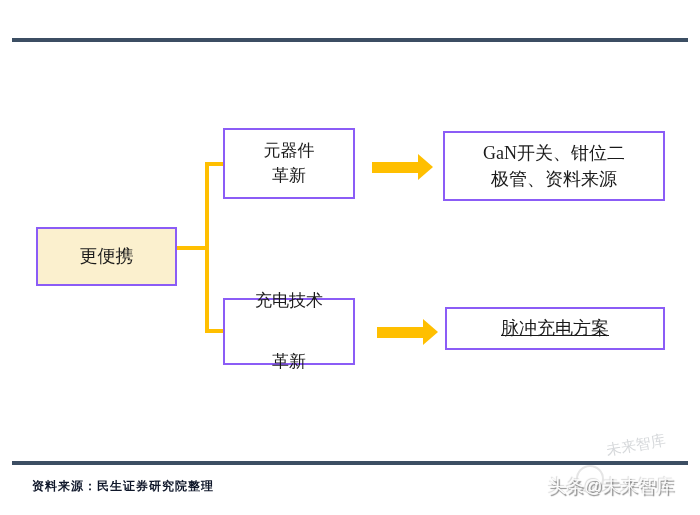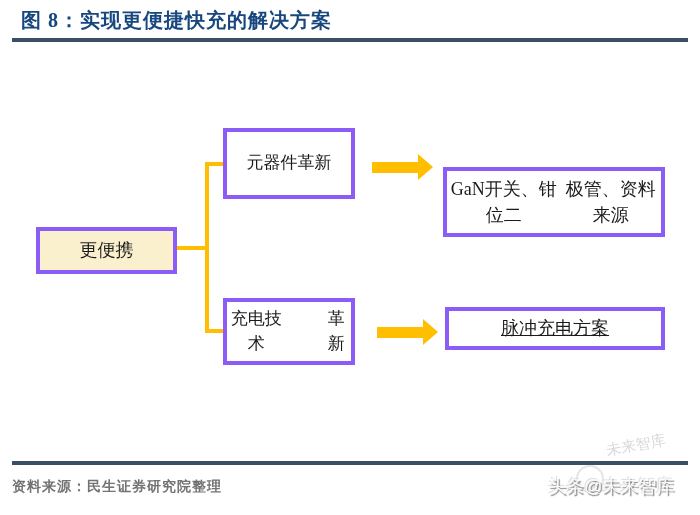--- a/index.html
+++ b/index.html
@@ -11,50 +11,50 @@
   .fig-title{
     position:absolute;left:21px;top:7px;width:660px;
     font-size:20px;font-weight:bold;color:#17477E;letter-spacing:1px;
     font-family:"Liberation Serif","DejaVu Serif",serif;
   }
   .rule{position:absolute;left:12px;width:676px;height:4px;background:#3C4E63;}
   .rule-top{top:38px;}
   .rule-bottom{top:461px;}
   
   .fbox{
-    position:absolute;box-sizing:border-box;border:4px solid #8b5cf6;background:#ffffff;
-    display:flex;flex-direction:row;align-items:center;justify-content:center;
+    position:absolute;box-sizing:border-box;border:2px solid #8b5cf6;background:#ffffff;
+    display:flex;flex-direction:column;align-items:center;justify-content:center;
     color:#1a1a1a;font-size:18px;line-height:1.45;text-align:center;
   }
   .fbox.root{background:#FBF0CE;font-size:18px;}
-  .box-root{left:36px;top:227px;width:141px;height:47px;}
+  .box-root{left:36px;top:227px;width:141px;height:59px;}
   .box-mid-top{left:223px;top:128px;width:132px;height:71px;font-size:17px;}
   .box-mid-bottom{left:223px;top:298px;width:132px;height:67px;font-size:17px;gap:36px;}
-  .box-result-top{left:443px;top:131px;width:222px;height:70px;margin-top:36px;}
+  .box-result-top{left:443px;top:131px;width:222px;height:70px;}
   .box-result-bottom{left:445px;top:307px;width:220px;height:43px;text-decoration:underline;}
   
   .conn{position:absolute;background:#FFBF00;}
   .conn-root-stub{left:177px;top:246px;width:31px;height:4px;}
   .conn-vert{left:205px;top:162px;width:4px;height:171px;}
   .conn-top-stub{left:205px;top:162px;width:18px;height:4px;}
   .conn-bottom-stub{left:205px;top:329px;width:18px;height:4px;}
   
   .arrow{position:absolute;display:flex;align-items:center;height:26px;}
   .arrow .shaft{width:46px;height:11px;background:#FFBF00;}
   .arrow .head{
     width:0;height:0;
     border-top:13px solid transparent;border-bottom:13px solid transparent;
     border-left:15px solid #FFBF00;
   }
   .arrow-top{left:372px;top:154px;}
   .arrow-bottom{left:377px;top:319px;}
   
   .source{
-    position:absolute;left:12px;top:478px;
-    font-size:14px;font-weight:bold;color:#737373;letter-spacing:1px;
+    position:absolute;left:32px;top:478px;
+    font-size:12px;font-weight:bold;color:#0f172a;letter-spacing:1px;
   }
   .watermark{
     position:absolute;left:548px;top:474px;white-space:nowrap;
     font-size:18px;font-weight:normal;color:#fbfbfb;
     text-shadow:1.5px 1.5px 1px #8a8a8a,-1px -1px 1px #d8d8d8;
     font-family:"Liberation Sans","DejaVu Sans",sans-serif;
   }
   .wm-circle{
     position:absolute;left:576px;top:465px;width:28px;height:28px;border-radius:50%;
     border:2px solid #d7d7d7;opacity:.65;box-sizing:border-box;
@@ -63,23 +63,20 @@
     position:absolute;left:606px;top:436px;white-space:nowrap;
     font-size:15px;color:#9aa0a6;opacity:.4;transform:rotate(-10deg);
     font-family:"Liberation Sans","DejaVu Sans",sans-serif;
   }
 </style>
 </head>
 <body>
 
 <div id="stage">
 
-  <div class="fig-title">
-    <span>图 8：</span><span>实现更便捷快充的解决方案</span>
-  </div>
   <div class="rule rule-top"></div>
 
   <div class="conn conn-root-stub"></div>
   <div class="conn conn-vert"></div>
   <div class="conn conn-top-stub"></div>
   <div class="conn conn-bottom-stub"></div>
 
   <div class="fbox root box-root">
     <span>更便携</span>
   </div>

